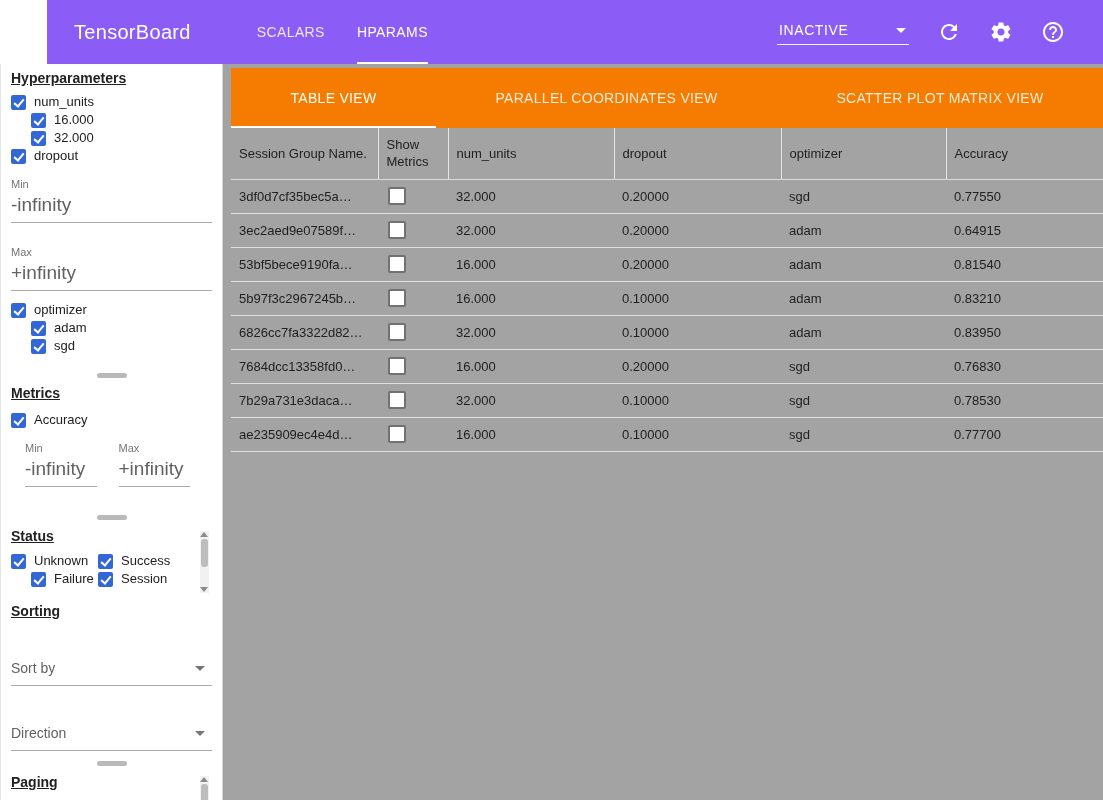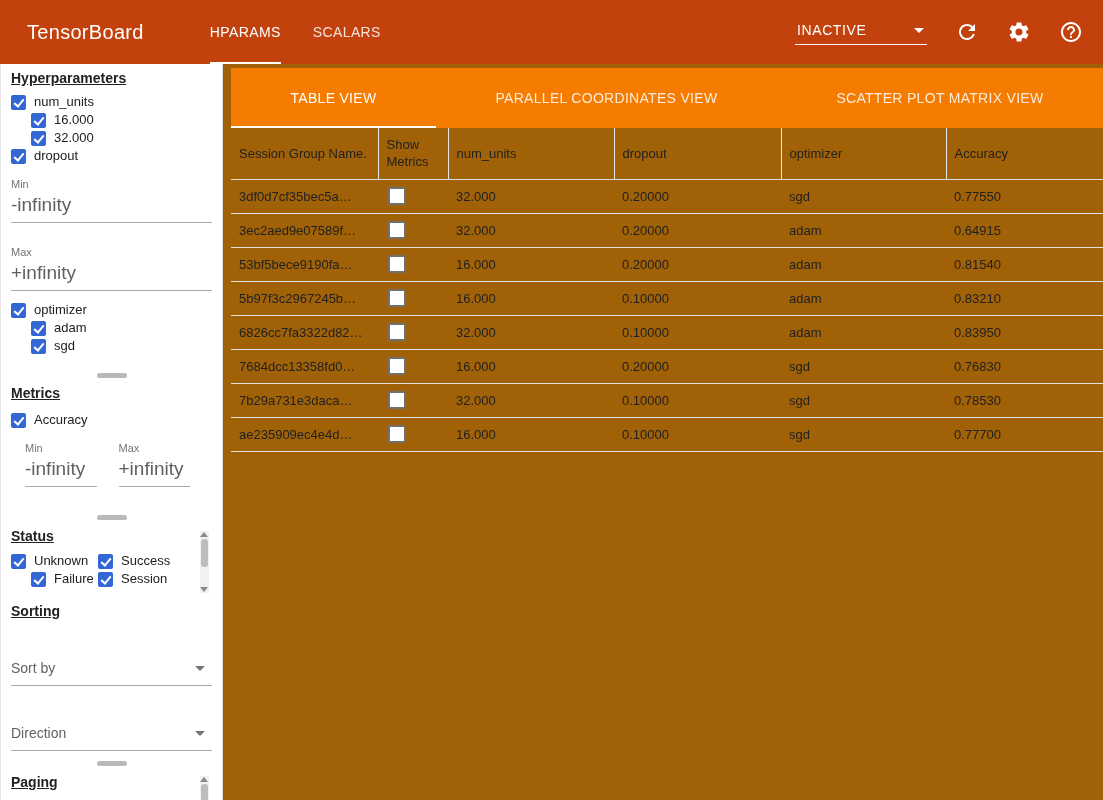--- a/index.html
+++ b/index.html
@@ -1,21 +1,21 @@
 <!DOCTYPE html>
 <html><head>
 <meta charset="utf-8">
 <style>
   * { margin:0; padding:0; box-sizing:border-box; }
   html,body { width:1103px; height:800px; overflow:hidden; }
   body { font-family:"Liberation Sans", sans-serif; background:#fff; color:#212121; }
   .app { width:1103px; height:800px; display:flex; flex-direction:column; }
 
   
-  .header { flex:0 0 64px; background:#c2410c; display:flex; align-items:stretch; color:#fff; padding:0 20px 0 27px; }
+  .header { flex:0 0 64px; background:#8b5cf6; display:flex; align-items:stretch; color:#fff; padding:0 38px 0 27px;margin-left:47px; }
   .logo { font-size:20px; letter-spacing:.3px; display:flex; align-items:center; }
   .nav-tabs { display:flex; margin-left:50px; }
   .nav-tab { position:relative; display:flex; align-items:center; padding:0 16px; font-size:14px; letter-spacing:.4px; color:rgba(255,255,255,.85); cursor:pointer; }
   .nav-tab.active { color:#fff; }
   .nav-tab.active::after { content:""; position:absolute; left:16px; right:16px; bottom:0; height:2px; background:#fff; }
   .header-right { margin-left:auto; display:flex; align-items:center;gap:12px; }
   .hdr-select { position:relative; width:132px; border-bottom:1px solid rgba(255,255,255,.95); padding:3px 22px 6px 2px; font-size:14px; letter-spacing:.6px; cursor:pointer; }
   .hdr-select .caret { position:absolute; right:3px; top:9px; width:0; height:0; border-left:5px solid transparent; border-right:5px solid transparent; border-top:5px solid #fff; }
   .icon-btn { width:24px; height:24px; margin-left:16px; cursor:pointer; }
   .icon-btn svg { width:24px; height:24px; fill:#fff; display:block; }
@@ -47,42 +47,42 @@
   .mini-sb { position:absolute; width:9px; background:#f1f1f1; cursor:pointer; }
   .sb-arrow { position:absolute; left:0; width:0; height:0; border-left:4.5px solid transparent; border-right:4.5px solid transparent; }
   .sb-arrow.up { top:1px; border-bottom:5px solid #8a8a8a; }
   .sb-arrow.down { bottom:1px; border-top:5px solid #8a8a8a; }
   .sb-thumb { position:absolute; left:1px; width:7px; background:#bdbdbd; border-radius:3px; } .mt6{margin-top:6px;} .mt7{margin-top:7px;} .mt8{margin-top:8px;}
   .mt9{margin-top:9px;} .mt10{margin-top:10px;} .mt13{margin-top:13px;} .mt15{margin-top:15px;}
   .mt18{margin-top:18px;} .mt23{margin-top:23px;} .mt28{margin-top:28px;} .mt32{margin-top:32px;} .mt33{margin-top:33px;}
   .pt6{padding-top:6px;}
 
   
-  .main { flex:1; min-width:0; padding:4px 0 0 8px; display:flex; flex-direction:column; background:#a16207; }
+  .main { flex:1; min-width:0; padding:4px 0 0 8px; display:flex; flex-direction:column; background:#a3a3a3; }
   .view-tabs { flex:0 0 60px; background:#f57c00; display:flex; }
   .view-tab { position:relative; flex:1 1 auto; display:flex; align-items:center; justify-content:center; padding:0 44px; white-space:nowrap; color:rgba(255,255,255,.85); font-size:14px; letter-spacing:.3px; cursor:pointer; }
   .view-tab.active { color:#fff; }
   .view-tab.active::after { content:""; position:absolute; left:0; right:0; bottom:0; height:2px; background:#fff; }
 
   table.grid { border-collapse:collapse; width:100%; table-layout:fixed; }
   table.grid th { text-align:left; font-weight:400; font-size:13px; color:#212121; height:51px; padding:0 8px; vertical-align:middle; border-bottom:1px solid #dcdcdc; border-right:1px solid #e6e6e6; line-height:17px; cursor:pointer; }
   table.grid th:last-child { border-right:none; }
   table.grid td { font-size:13px; color:#212121; height:34px; padding:0 8px; border-bottom:1px solid #e0e0e0; white-space:nowrap; overflow:hidden; }
   .row-cb { width:18px; height:18px; border:2px solid #717171; border-radius:2px; background:#fff; margin-left:2px; cursor:pointer; }
 </style>
 </head>
 <body>
 
 <div class="app">
 
   <div class="header">
     <div class="logo">TensorBoard</div>
     <div class="nav-tabs">
+      <div class="nav-tab">SCALARS</div>
       <div class="nav-tab active">HPARAMS</div>
-      <div class="nav-tab">SCALARS</div>
     </div>
     <div class="header-right">
       <div class="hdr-select">
         <span>INACTIVE</span>
         <span class="caret"></span>
       </div>
       <div class="icon-btn">
         <svg viewBox="0 0 24 24">
             <path d="M17.65 6.35A7.95 7.95 0 0 0 12 4c-4.42 0-7.99 3.58-7.99 8s3.57 8 7.99 8c3.73 0 6.84-2.55 7.73-6h-2.08a5.99 5.99 0 0 1-5.65 4c-3.31 0-6-2.69-6-6s2.69-6 6-6c1.66 0 3.14.69 4.22 1.78L13 11h7V4l-2.35 2.35z"></path>
           </svg>

